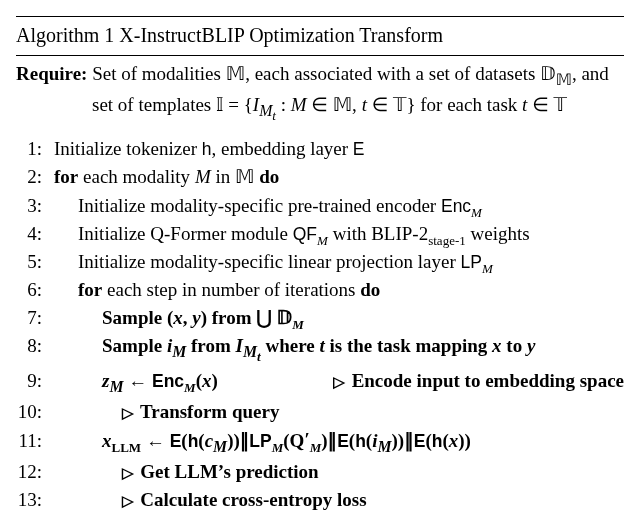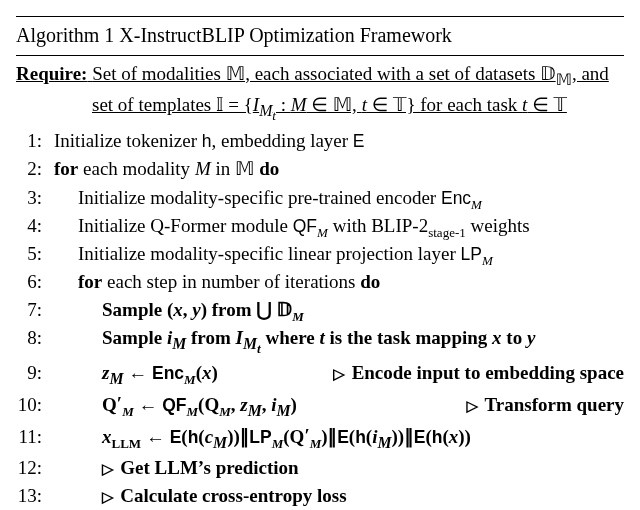--- a/index.html
+++ b/index.html
@@ -29,22 +29,21 @@
   }
   .algo-title {
     font-size: 20px;
     margin: 0 0 2px 0;
     white-space: nowrap;
   }
   .algo-title b { font-weight: normal; }
   .require {
     padding-left: 76px;
     text-indent: -76px;
-    margin-bottom: 2px;
-    text-decoration: underline;
+    margin-bottom: 10px;
   }
   .lines { }
   .line {
     display: grid;
     grid-template-columns: 26px 1fr;
     column-gap: 4px;
     align-items: baseline;
   }
   .ln {
     text-align: right;
@@ -54,40 +53,41 @@
   .body1 { padding-left: 32px; }
   .body2 { padding-left: 56px; font-weight: bold; }
   .row {
     display: flex;
     justify-content: space-between;
     align-items: baseline;
     gap: 18px;
   }
   .cmt {
     white-space: nowrap;
+    margin-left: 20px;
   }
   .tri {
     font-family: Arial, sans-serif;
     font-size: 15px;
     padding-right: 2px;
   }
   .sf { font-family: Arial, Helvetica, sans-serif; font-size: 17.5px; }
   .it { font-style: italic; }
   .sub { font-size: 13px; vertical-align: sub; line-height: 0; }
   .supprime { vertical-align: 1px; }
   .serif-sub { font-family: "Times New Roman", serif; }
 </style>
 </head>
 <body>
 
 <hr class="rule">
 
 <div class="algo-title">
   <b>Algorithm 1</b>
-  <span>X-InstructBLIP Optimization Framework</span>
+  <span>X-InstructBLIP Optimization Transform</span>
 </div>
 
 <hr class="rule-thin">
 
 <div class="require">
   <b>Require:</b>
   <span>Set of modalities 𝕄, each associated with a set of datasets 𝔻<sub class="serif-sub">𝕄</sub>, and set of templates 𝕀 = {<span class="it">I<sub>M<sub>t</sub></sub></span> : <span class="it">M</span> ∈ 𝕄, <span class="it">t</span> ∈ 𝕋} for each task <span class="it">t</span> ∈ 𝕋</span>
 </div>
 
 <div class="lines" id="lines">
@@ -129,21 +129,20 @@
         <div class="row">
           <span><span class="it">z<sub>M</sub></span> ← <span class="sf">Enc</span><span class="it sub">M</span>(<span class="it">x</span>)</span>
           <span class="cmt"><span class="tri">▷</span> Encode input to embedding space</span>
         </div>
       </div>
     </div>
     <div class="line">
       <div class="ln">10:</div>
       <div class="body2">
         <div class="row">
-          <span><b>Q</b><span class="supprime">′</span><span class="it sub">M</span> ← <span class="sf">QF</span><span class="it sub">M</span>(<b>Q</b><span class="it sub">M</span>, <span class="it">z<sub>M</sub></span>, <span class="it">i<sub>M</sub></span>)</span>
           <span class="cmt"><span class="tri">▷</span> Transform query</span>
         </div>
       </div>
     </div>
     <div class="line">
       <div class="ln">11:</div>
       <div class="body2"><span class="it">x</span><span class="sub">LLM</span> ← <span class="sf">E</span>(<span class="sf">h</span>(<span class="it">c<sub>M</sub></span>))∥<span class="sf">LP</span><span class="it sub">M</span>(<b>Q</b><span class="supprime">′</span><span class="it sub">M</span>)∥<span class="sf">E</span>(<span class="sf">h</span>(<span class="it">i<sub>M</sub></span>))∥<span class="sf">E</span>(<span class="sf">h</span>(<span class="it">x</span>))</div>
     </div>
     <div class="line">
       <div class="ln">12:</div>

